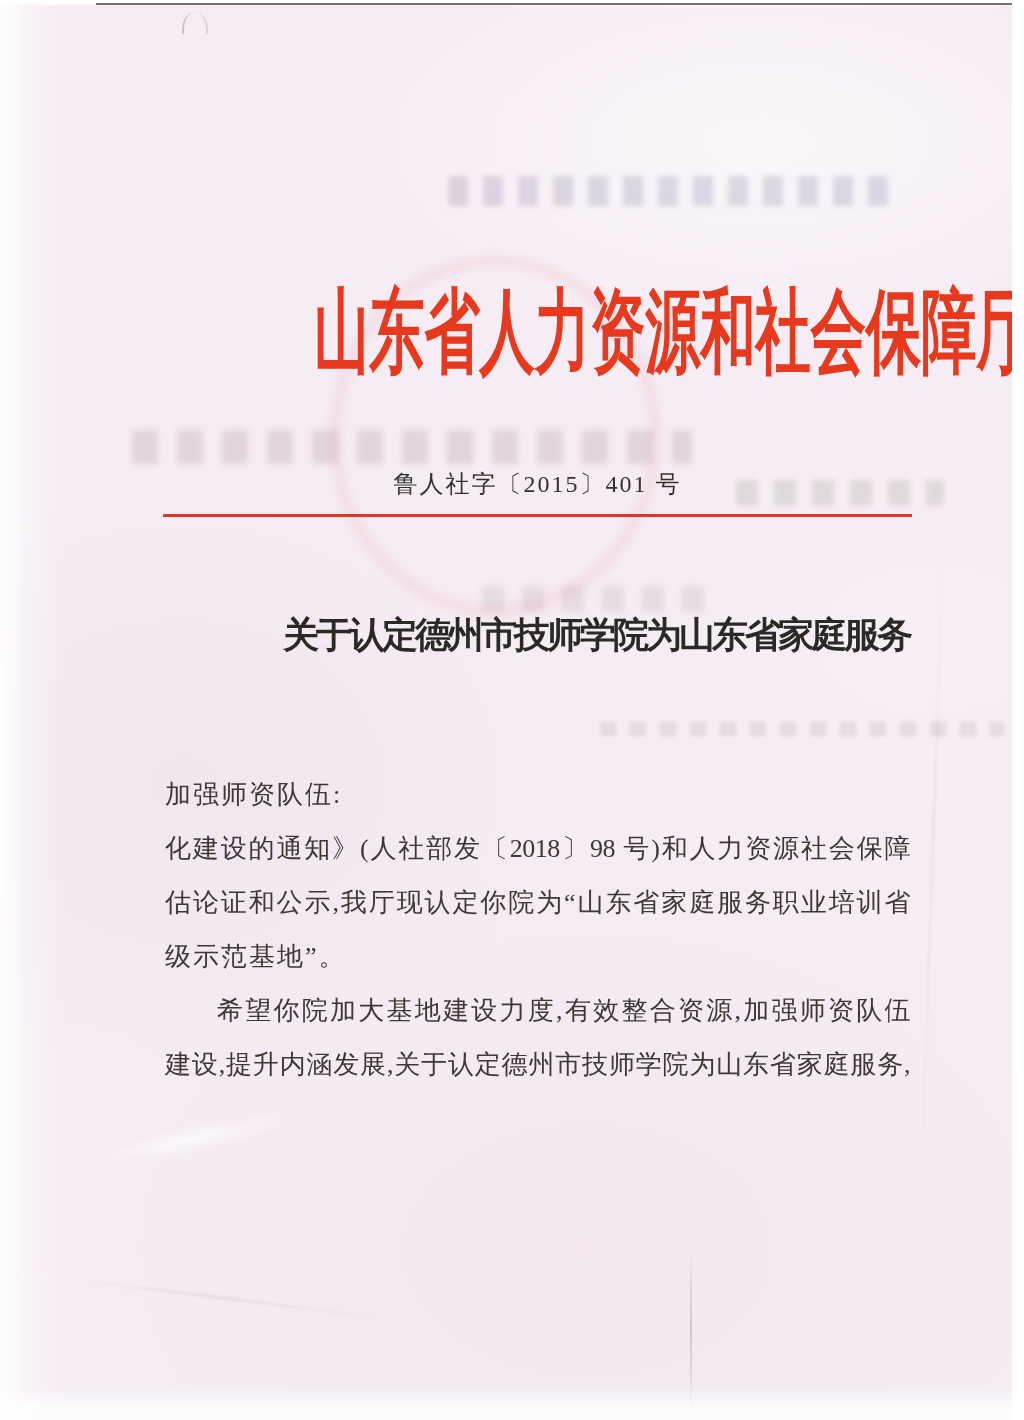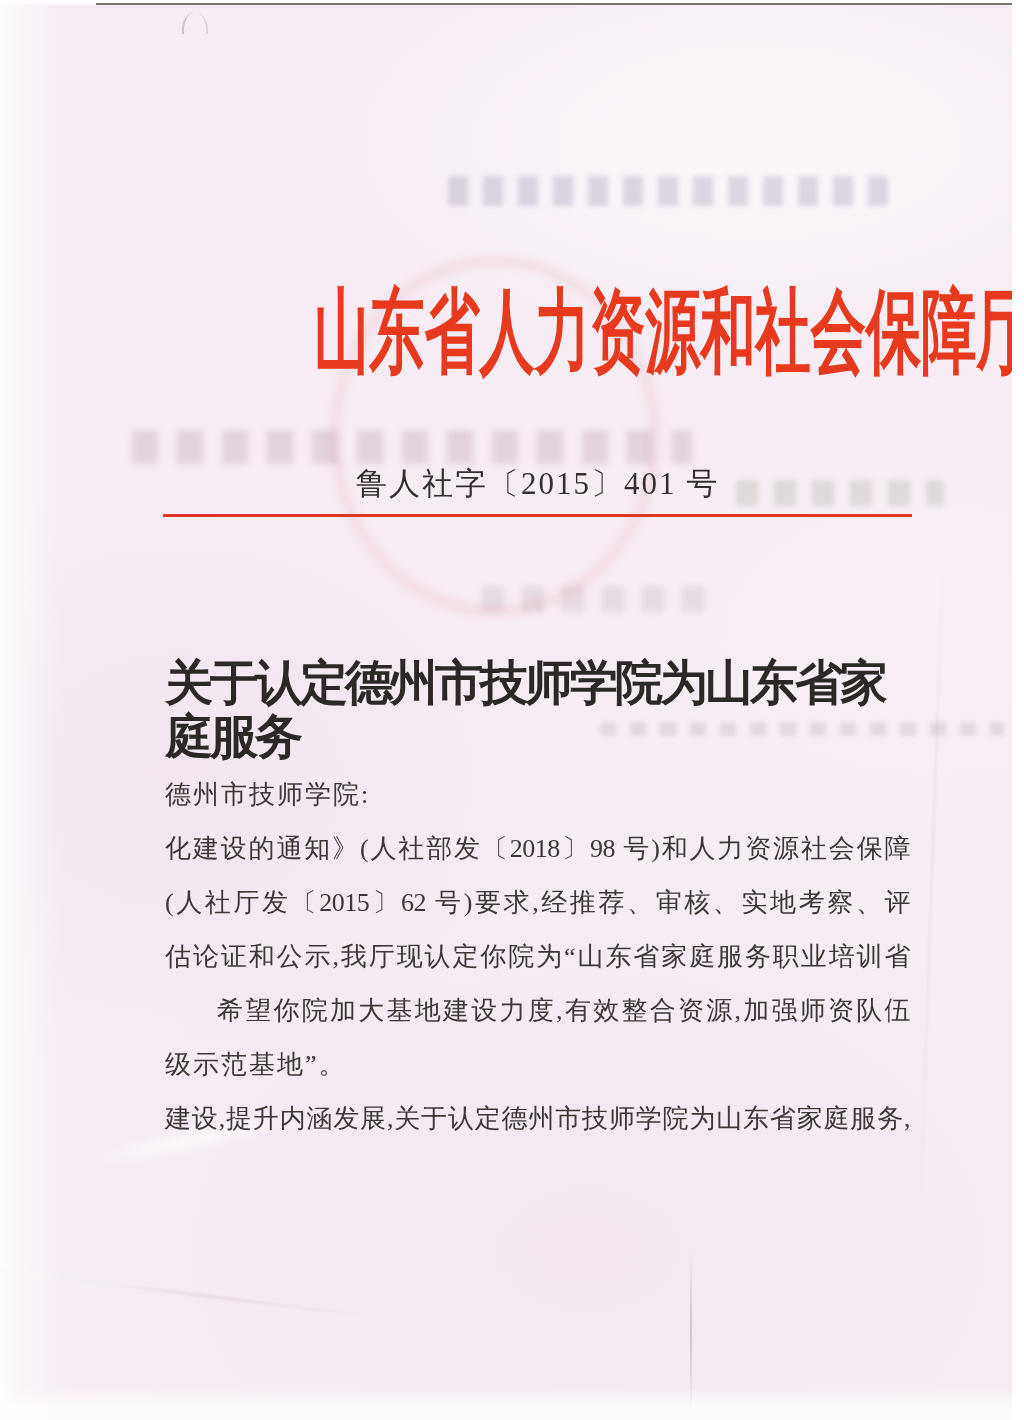--- a/index.html
+++ b/index.html
@@ -99,33 +99,32 @@
     text-align: center; white-space: nowrap;
     font-weight: 700; font-size: 92px; line-height: 104px;
     color: #e6391d;
     transform: scaleX(0.60);
     transform-origin: 50% 50%;
     letter-spacing: 0;
   }
   .doc-number {
     position: absolute; left: 0; top: 466px; width: 745px;
     text-align: center;
-    font-size: 31px; line-height: 36px; color: #33312e;
+    font-size: 24px; line-height: 36px; color: #33312e;
     letter-spacing: 2px;
   }
   .red-rule {
     position: absolute; left: -2px; top: 514px; width: 749px; height: 3px;
     background: #dc392b;
   }
   .notice-title {
     position: absolute; left: 0; top: 608px; width: 745px;
-    text-align: left; font-weight: 700;
-    font-size: 48px; line-height: 54px; color: #2b2926;
+    text-align: right; font-weight: 700;
+    font-size: 36px; line-height: 54px; color: #2b2926;
     letter-spacing: -3px;
-    margin-top: 48px;
   }
   .body-block { position: absolute; left: 0; top: 768px; width: 745px; }
   .bl {
     height: 54px; line-height: 54px;
     font-size: 26px; color: #3b3835;
     white-space: nowrap;
   }
   .bl.just {
     white-space: normal;
     text-align: justify;
@@ -160,23 +159,22 @@
 
     <div class="doc-number">鲁人社字〔2015〕401 号</div>
 
     <div class="red-rule"></div>
 
     <div class="notice-title">
       <div>关于认定德州市技师学院为山东省家庭服务</div>
     </div>
 
     <div class="body-block">
-      <div class="bl plain">德州市技师学院:</div>
+      <div class="bl plain">加强师资队伍:</div>
       <div class="bl just">化建设的通知》(人社部发〔2018〕98 号)和人力资源社会保障</div>
-      <div class="bl just">(人社厅发〔2015〕62 号)要求,经推荐、审核、实地考察、评</div>
       <div class="bl just">估论证和公示,我厅现认定你院为“山东省家庭服务职业培训省</div>
+      <div class="bl plain">级示范基地”。</div>
       <div class="bl just ind">希望你院加大基地建设力度,有效整合资源,加强师资队伍</div>
-      <div class="bl plain">级示范基地”。</div>
       <div class="bl just">建设,提升内涵发展,关于认定德州市技师学院为山东省家庭服务,</div>
     </div>
 
   </div>
 </div>
 
 </body></html>

